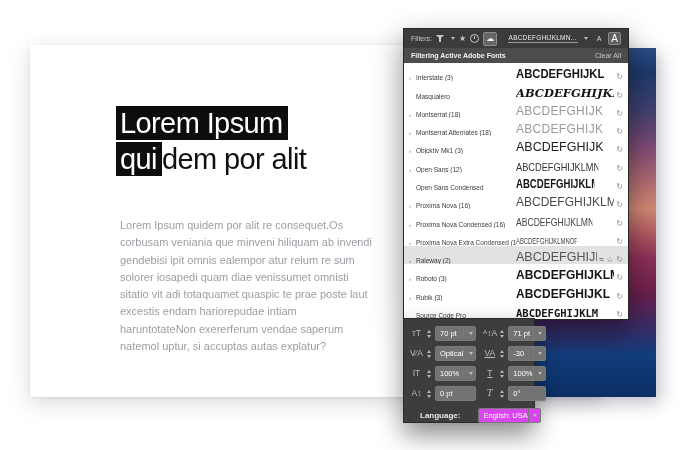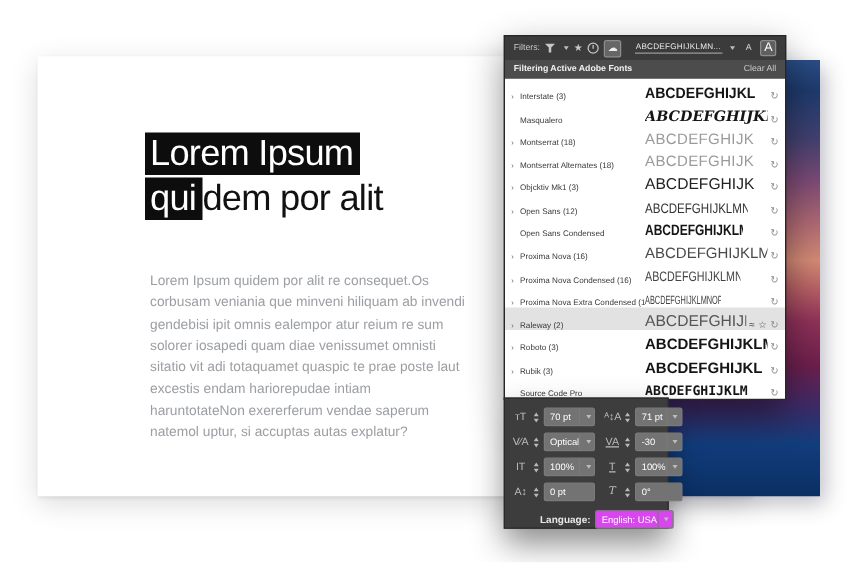--- a/index.html
+++ b/index.html
@@ -91,21 +91,21 @@
   .cstep{width:8px;display:flex;flex-direction:column;align-items:center;gap:2px;flex:0 0 auto;}
   .tup{width:0;height:0;border-left:2.8px solid transparent;border-right:2.8px solid transparent;
        border-bottom:3.2px solid #b9b9b9;}
   .tdn{width:0;height:0;border-left:2.8px solid transparent;border-right:2.8px solid transparent;
        border-top:3.2px solid #b9b9b9;}
   .cfield{flex:1;height:13px;background:#737373;border:1px solid #7a7a7a;border-radius:2px;
           display:flex;align-items:center;overflow:hidden;}
   .cval{flex:1;font-size:7.5px;color:#fff;padding-left:4px;white-space:nowrap;}
   .cdrop{width:11px;align-self:stretch;border-left:1px solid #7a7a7a;display:flex;
          align-items:center;justify-content:center;flex:0 0 auto;}
-  .langrow{display:flex;align-items:center;gap:4px;padding:4px 8px 0 28px;}
+  .langrow{display:flex;align-items:center;gap:18px;padding:4px 8px 0 16px;}
   .langlabel{font-size:8px;color:#e8e8e8;font-weight:bold;}
   .langfield{width:104px;height:13px;background:#d946ef;border:1px solid #7a7a7a;border-radius:2px;
              display:flex;align-items:center;}
 </style>
 </head>
 <body>
 
 <div class="stage">
 
   <div class="artboard">

